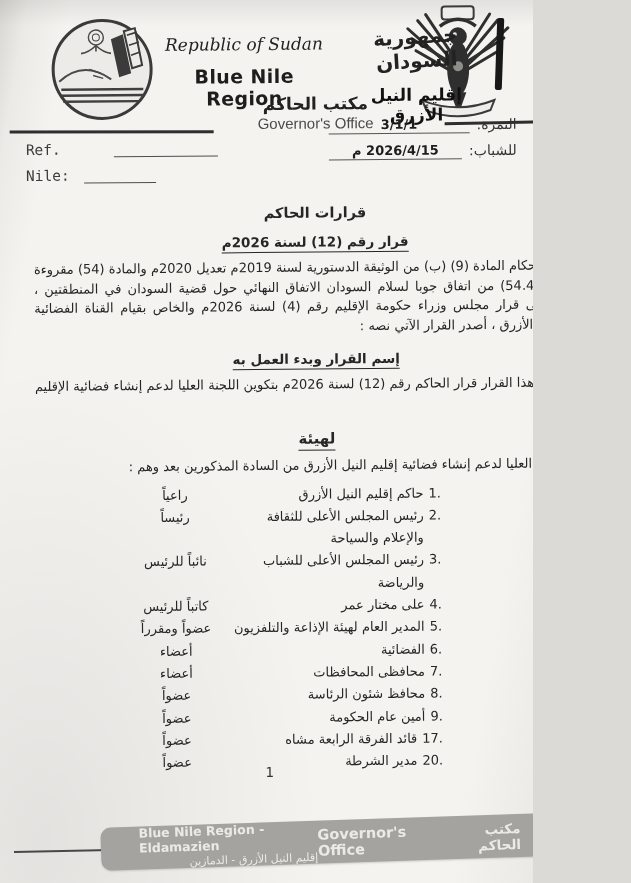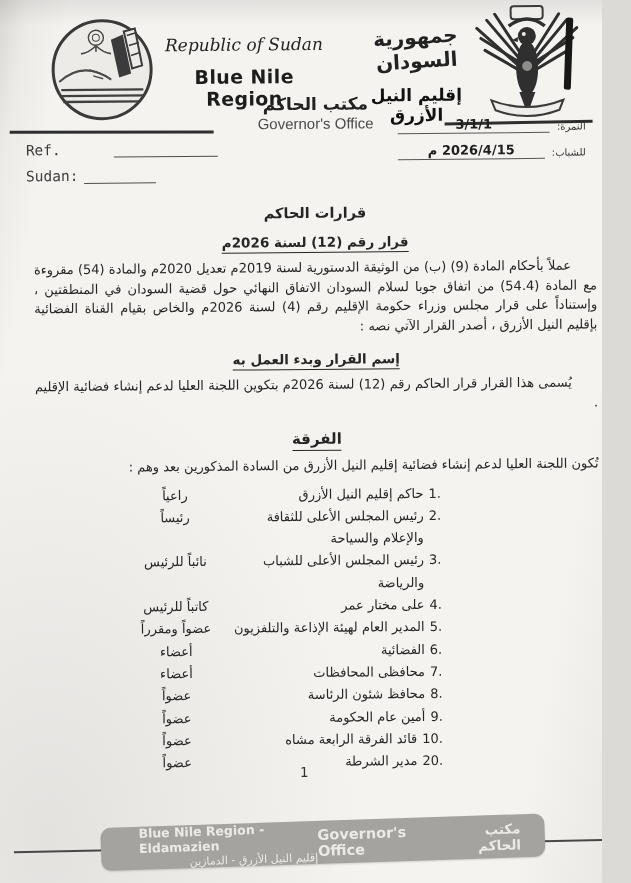--- a/index.html
+++ b/index.html
@@ -1,17 +1,17 @@
 <!DOCTYPE html>
 <html lang="ar"><head>
 <meta charset="utf-8">
 <style>
   html,body{margin:0;padding:0;}
   body{width:631px;height:883px;overflow:hidden;font-family:"DejaVu Sans",sans-serif;color:#2b2b2b;background:#dcdad6;}
-  .paper{position:relative;width:602px;height:883px;overflow:hidden;
+  .paper{position:relative;width:533px;height:883px;overflow:hidden;
     background:linear-gradient(100deg,#d8d6d2 0px,#eceae7 28px,#f4f3f0 70px,#f4f3f0 88%,#ebe9e6 100%);}
   .paper::before{content:"";position:absolute;inset:0;pointer-events:none;
     background:linear-gradient(180deg,rgba(90,90,90,.12) 0,rgba(0,0,0,0) 26px),
                radial-gradient(ellipse at 8% 95%,rgba(0,0,0,.07),rgba(0,0,0,0) 40%);}
   .tilt{position:absolute;inset:0;transform:rotate(-0.5deg);transform-origin:50% 45%;}
 
   
   .emblem-left{position:absolute;left:50px;top:16px;width:112px;height:106px;}
   .coat-right{position:absolute;right:14px;top:6px;width:116px;height:122px;}
   .scan-mark{position:absolute;top:20px;right:27px;width:7px;height:72px;background:#181818;border-radius:2px;transform:rotate(2.5deg);}
@@ -30,21 +30,21 @@
 
   
   .ref-block{position:absolute;left:28px;top:140px;font-family:"DejaVu Sans Mono",monospace;font-size:14.5px;color:#3c3c3c;}
   .ref-row{display:flex;align-items:flex-end;margin-bottom:10px;}
   .ref-lbl{width:52px;}
   .ref-line{border-bottom:1.7px solid #4e4e4e;height:13px;}
   .ref-line.r1{width:104px;margin-left:36px;}
   .ref-line.r2{width:72px;margin-left:6px;}
   .meta-block{position:absolute;right:14px;top:118px;width:188px;direction:rtl;}
   .meta-row{display:flex;align-items:flex-end;gap:7px;margin-bottom:9px;}
-  .meta-lbl{font-size:10px;color:#333;padding-bottom:1px;}
+  .meta-lbl{font-size:14px;color:#333;padding-bottom:1px;}
   .meta-line{flex:1;border-bottom:1.3px solid #555;text-align:center;font-weight:bold;font-size:13px;padding-bottom:1px;color:#1e1e1e;}
 
   
   .content{position:absolute;left:35px;top:204px;width:563px;direction:rtl;font-size:13px;line-height:19.6px;color:#262626;}
   .doc-title{text-align:center;font-weight:bold;font-size:14.5px;margin:0 0 9px;}
   .doc-subtitle{text-align:center;font-weight:bold;font-size:13.5px;margin:0 0 4px;}
   .u{border-bottom:1.7px solid #262626;padding-bottom:2px;}
   .para{text-align:justify;margin:6px 0 0;}
   .indent{text-indent:26px;}
   .sec-head{text-align:center;font-weight:bold;font-size:13.5px;margin:13px 0 6px;}
@@ -135,21 +135,21 @@
   </div>
   <div class="rule-l"></div>
   <div class="rule-r"></div>
 
   <div class="ref-block">
     <div class="ref-row">
       <span class="ref-lbl">Ref.</span>
       <span class="ref-line r1"></span>
     </div>
     <div class="ref-row">
-      <span class="ref-lbl">Sudan:</span>
+      <span class="ref-lbl">Nile:</span>
       <span class="ref-line r2"></span>
     </div>
   </div>
 
   <div class="meta-block">
     <div class="meta-row">
       <span class="meta-lbl">النمرة:</span>
       <span class="meta-line">3/1/1</span>
     </div>
     <div class="meta-row">
@@ -164,21 +164,21 @@
       <span class="u">قرار رقم (12) لسنة 2026م</span>
     </div>
     <p class="para indent">عملاً بأحكام المادة (9) (ب) من الوثيقة الدستورية لسنة 2019م تعديل 2020م والمادة (54) مقروءة مع المادة (54.4) من اتفاق جوبا لسلام السودان الاتفاق النهائي حول قضية السودان في المنطقتين ، وإستناداً على قرار مجلس وزراء حكومة الإقليم رقم (4) لسنة 2026م والخاص بقيام القناة الفضائية بإقليم النيل الأزرق ، أصدر القرار الآتي نصه :</p>
 
     <div class="sec-head">
       <span class="u">إسم القرار وبدء العمل به</span>
     </div>
     <p class="para indent">يُسمى هذا القرار قرار الحاكم رقم (12) لسنة 2026م بتكوين اللجنة العليا لدعم إنشاء فضائية الإقليم .</p>
 
     <div class="sec-head big">
-      <span class="u">الفرقة</span>
+      <span class="u">لهيئة</span>
     </div>
     <p class="para">تُكون اللجنة العليا لدعم إنشاء فضائية إقليم النيل الأزرق من السادة المذكورين بعد وهم :</p>
 
     <div class="members">
       <div class="member-row">
         <span class="m-main">
               <span class="m-num">1.</span>
               <span>حاكم إقليم النيل الأزرق</span>
             </span>
         <span class="m-role">راعياً</span>
@@ -234,21 +234,21 @@
       </div>
       <div class="member-row">
         <span class="m-main">
               <span class="m-num">9.</span>
               <span>أمين عام الحكومة</span>
             </span>
         <span class="m-role">عضواً</span>
       </div>
       <div class="member-row">
         <span class="m-main">
-              <span class="m-num">10.</span>
+              <span class="m-num">17.</span>
               <span>قائد الفرقة الرابعة مشاه</span>
             </span>
         <span class="m-role">عضواً</span>
       </div>
       <div class="member-row">
         <span class="m-main">
               <span class="m-num">20.</span>
               <span>مدير الشرطة</span>
             </span>
         <span class="m-role">عضواً</span>

